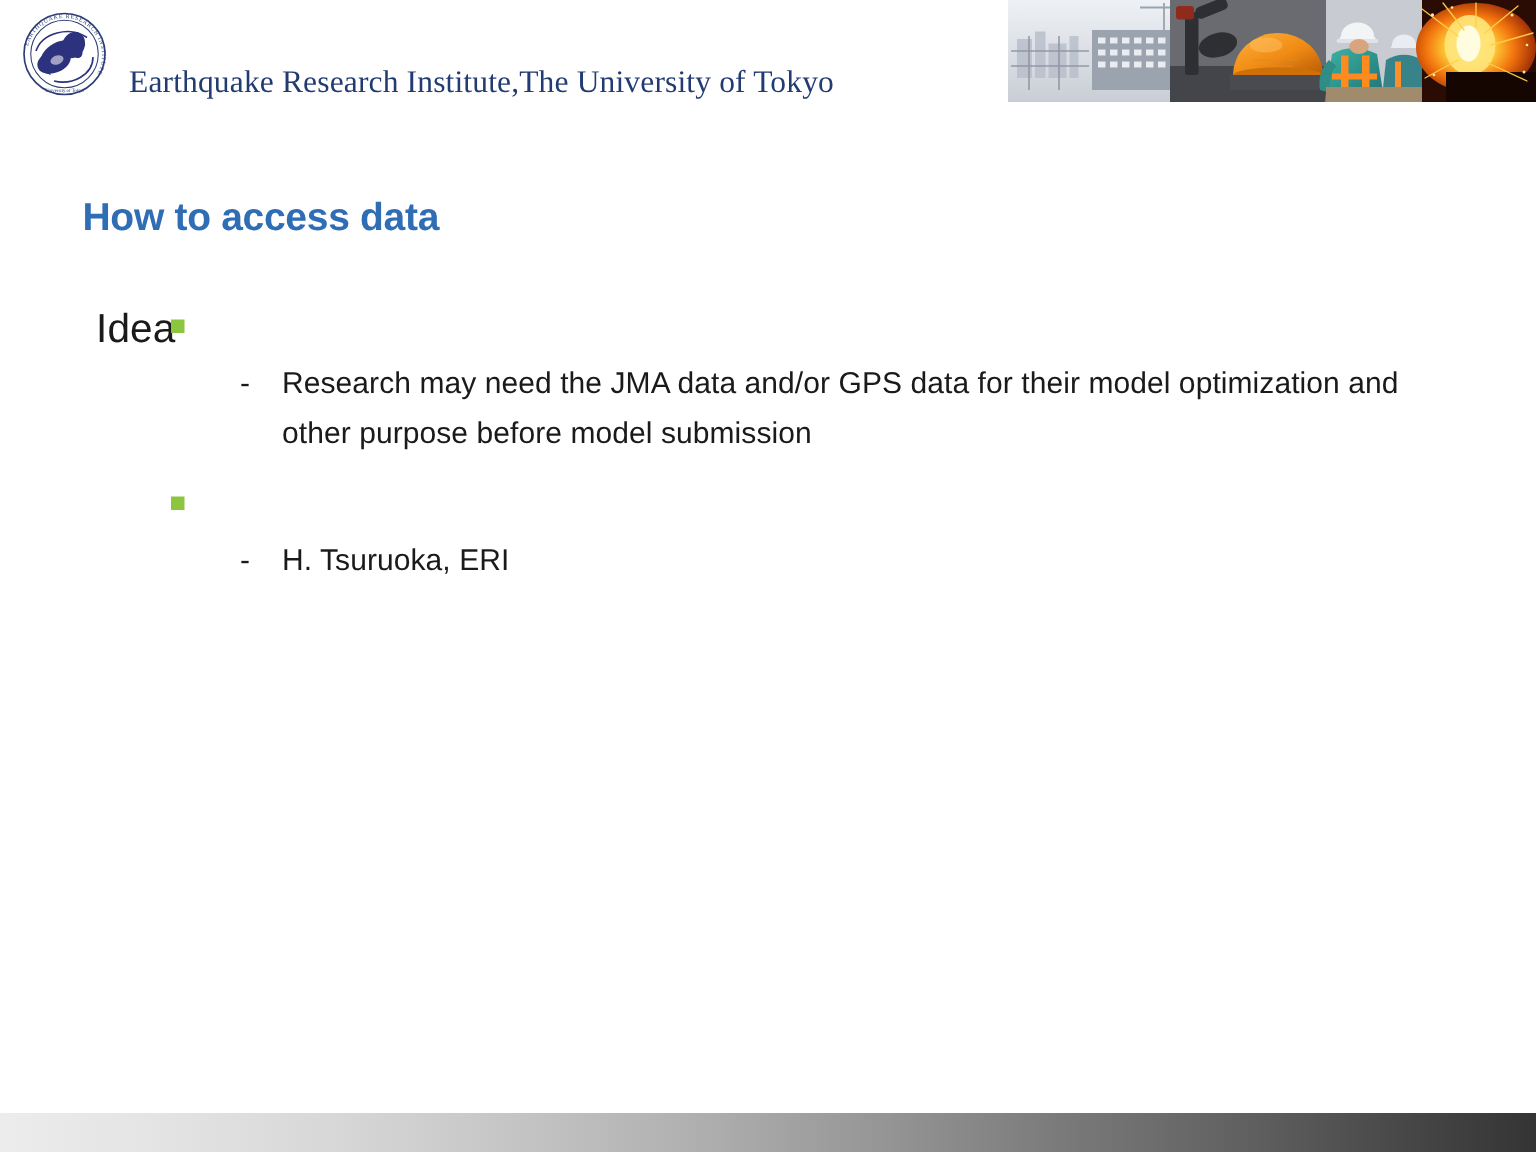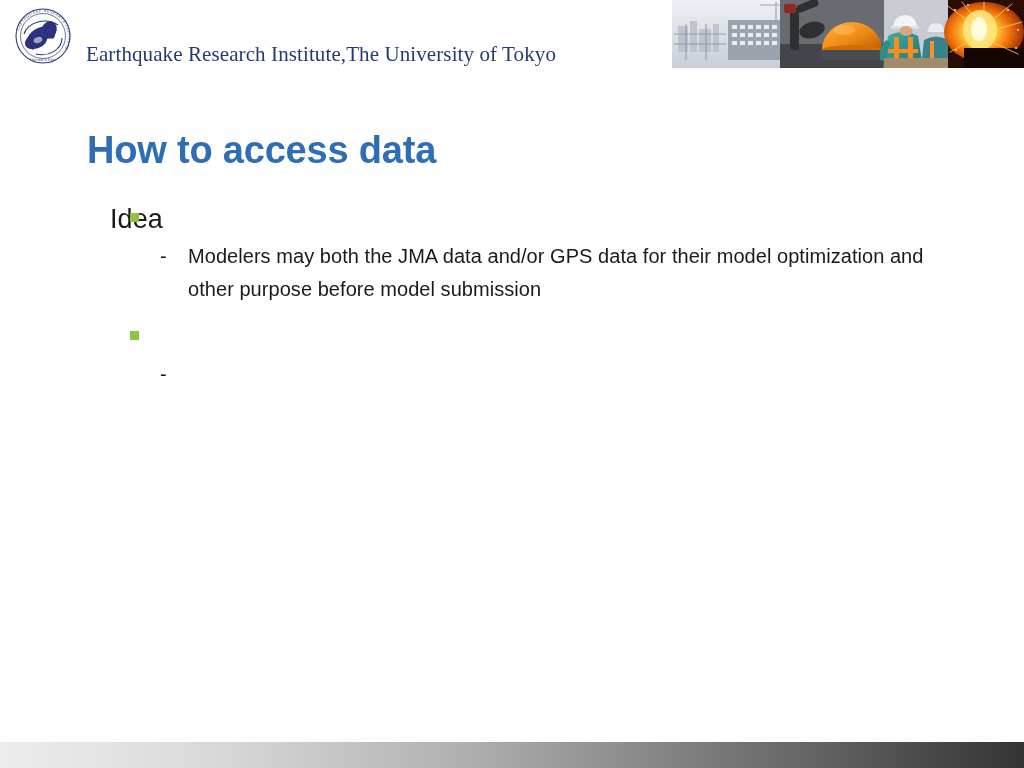--- a/index.html
+++ b/index.html
@@ -53,42 +53,40 @@
     height: 68px;
     overflow: hidden;
     background: #c8ccd2;
   }
 
   
   #slide-title {
     position: absolute;
     left: 55px;
     top: 129px;
-    font-size: 38px;
+    font-size: 26px;
     font-weight: bold;
     color: #2f6db5;
     letter-spacing: -0.2px;
     white-space: nowrap;
-    margin-left: 32px;
   }
 
   
   #slide-body {
     position: absolute;
     left: 0;
     top: 200px;
     width: 1024px;
   }
 
   .bullet-l1 {
     position: relative;
-    padding-left: 94px;
+    padding-left: 64px;
     min-height: 38px;
     margin-bottom: 2px;
-    margin-left: 16px;
   }
   .bullet-l1 .marker {
     position: absolute;
     left: 114px;
     top: 13px;
     width: 9px;
     height: 9px;
     background: #8cc63e;
     display: block;
   }
@@ -313,26 +311,27 @@
 <div id="slide-title">How to access data</div>
 
 <div id="slide-body">
 
   <div class="bullet-l1">
     <span class="marker"></span>
     <span class="text">Idea</span>
   </div>
   <div class="bullet-l2">
     <span class="marker">-</span>
-    <span class="text">Modelers may both the JMA data and/or GPS data for their model optimization and other purpose before model submission</span>
+    <span class="text">Research may need the JMA data and/or GPS data for their model optimization and other purpose before model submission</span>
   </div>
 
   <div class="group-spacer"></div>
 
   <div class="bullet-l1">
     <span class="marker"></span>
   </div>
   <div class="bullet-l2">
     <span class="marker">-</span>
+    <span class="text">H. Tsuruoka, ERI</span>
   </div>
 </div>
 
 <div id="footer-bar"></div>
 
 </body></html>

